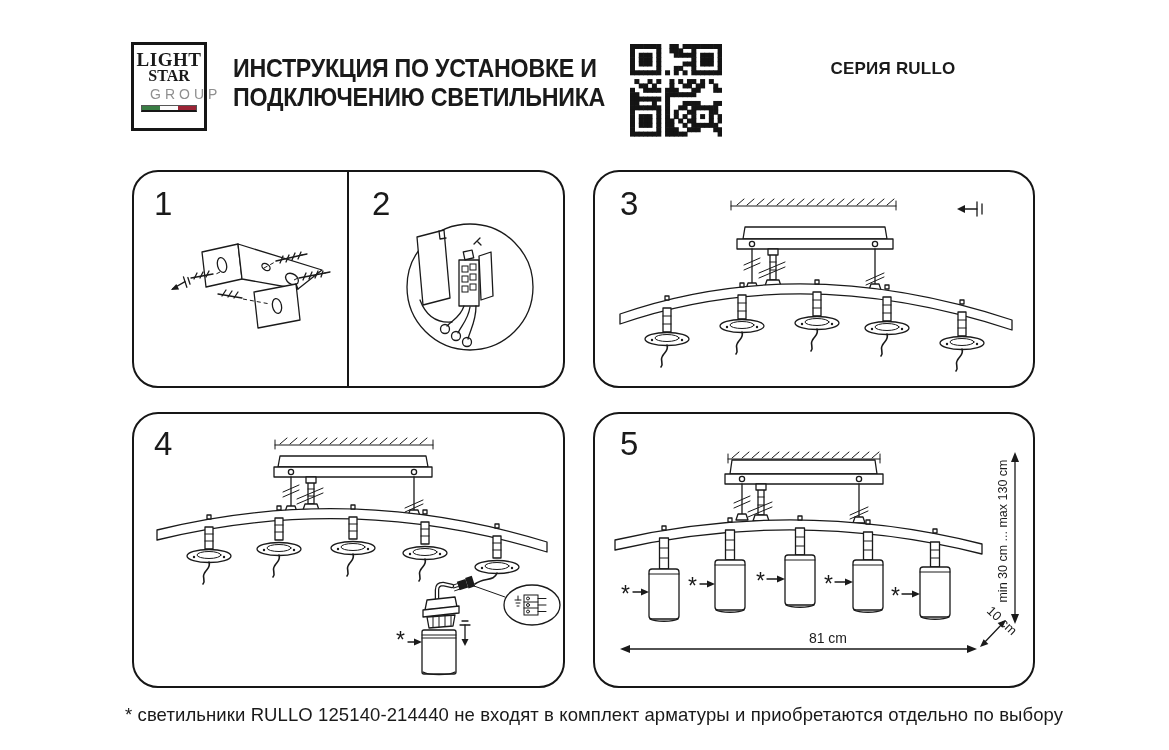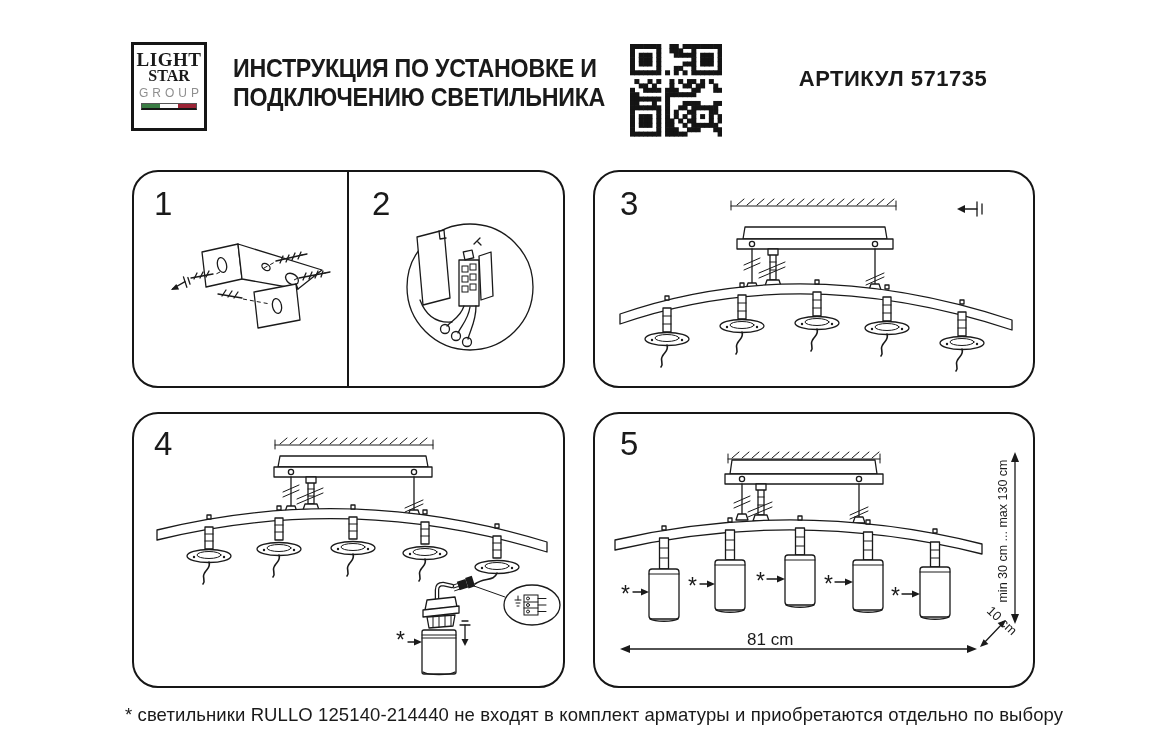--- a/index.html
+++ b/index.html
@@ -11,22 +11,22 @@
   .abs { position:absolute; }
 
   
   .logo {
     left:131px; top:42px; width:76px; height:89px;
     border:3px solid #161616; text-align:center; padding-top:6px;
     font-family:"Liberation Serif", serif; background:#fff;
   }
   .logo-light { font-size:19px; font-weight:bold; line-height:.92; letter-spacing:.5px; }
   .logo-star  { font-size:16px; font-weight:bold; line-height:.95; }
-  .logo-group { font-family:"Liberation Sans",sans-serif; font-size:12px; color:#8f8f8f;
-                letter-spacing:4px; margin-top:2px; padding-left:4px; }
+  .logo-group { font-family:"Liberation Sans",sans-serif; font-size:14px; color:#8f8f8f;
+                letter-spacing:4px; margin-top:2px; padding-left:16px; }
   .logo-flag  { width:56px; height:7px; margin:3px auto 0; display:flex;
                 border:1px solid #555; border-bottom:2px solid #161616; }
   .logo-flag span { flex:1; }
 
   .title {
     left:233px; top:54px; font-size:25px; font-weight:700; line-height:1.14;
     letter-spacing:-.3px; transform:scaleX(.93); transform-origin:left top;
     white-space:nowrap;
   }
 
@@ -41,22 +41,22 @@
   #panel12 { left:132px; top:170px; width:433px; height:218px; }
   #panel3  { left:593px; top:170px; width:442px; height:218px; }
   #panel4  { left:132px; top:412px; width:433px; height:276px; }
   #panel5  { left:593px; top:412px; width:442px; height:276px; }
   .divider { position:absolute; left:213px; top:0; bottom:0; width:2px; background:#161616; }
 
   .stepnum { position:absolute; font-size:33px; line-height:1; color:#1a1a1a; }
 
   .mark { position:absolute; font-size:23px; line-height:1; font-weight:400; }
 
-  .dim-w { position:absolute; left:152px; top:216px; width:100px; text-align:left;
-           font-size:17px; }
+  .dim-w { position:absolute; left:152px; top:216px; width:100px; text-align:right;
+           font-size:14px; }
   .dim-h { position:absolute; left:323px; top:110px; width:170px; text-align:center;
            font-size:12.5px; transform:rotate(-90deg); transform-origin:center; white-space:nowrap; }
   .dim-d { position:absolute; left:381px; top:199px; width:52px; text-align:center;
            font-size:13px; transform:rotate(43deg); transform-origin:center; }
 
   .footnote { left:125px; top:704px; font-size:18.5px; letter-spacing:.1px; }
 
   
   svg { display:block; }
   .ln { stroke:#1a1a1a; stroke-width:1.3; fill:none; stroke-linecap:round; stroke-linejoin:round; }
@@ -309,21 +309,21 @@
       <rect x="87.62" y="44.81" width="5" height="5" fill="#141414"></rect>
       <rect x="87.62" y="57.95" width="5" height="5" fill="#141414"></rect>
       <rect x="87.62" y="71.10" width="5" height="5" fill="#141414"></rect>
       <rect x="87.62" y="75.48" width="5" height="5" fill="#141414"></rect>
       <rect x="87.62" y="84.24" width="5" height="5" fill="#141414"></rect>
       <rect x="87.62" y="88.62" width="5" height="5" fill="#141414"></rect>
     </svg>
 </div>
 
 <div class="abs series-box">
-  <div class="article">АРТИКУЛ 571735</div>
+  <div class="series-name">СЕРИЯ RULLO</div>
 </div>
 
 <div id="panel12" class="panel">
   <div class="divider"></div>
   <div class="stepnum" style="left:20px;top:15px">1</div>
   <div class="stepnum" style="left:238px;top:15px">2</div>
 
   <svg width="429" height="214" viewBox="0 0 429 214">
 
     <g>

